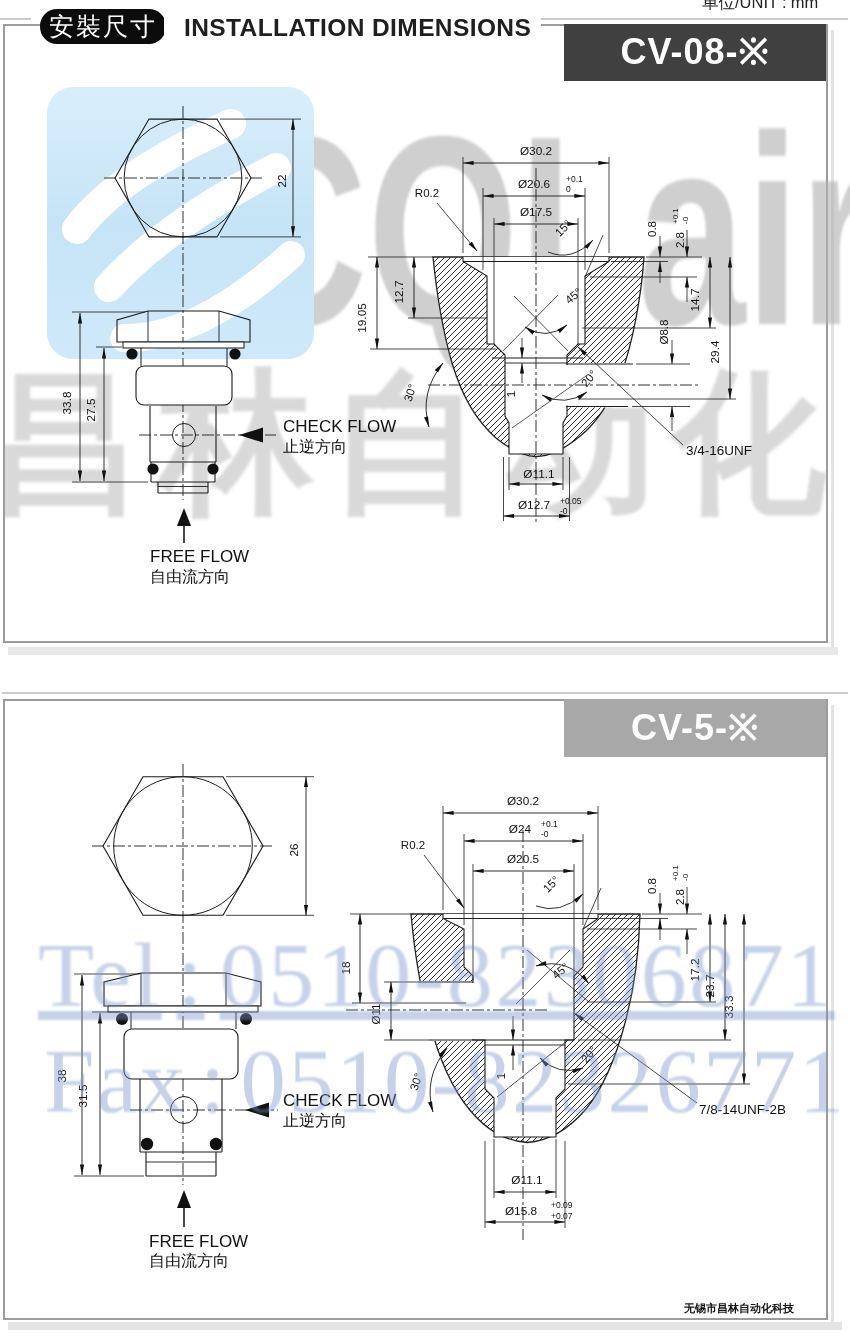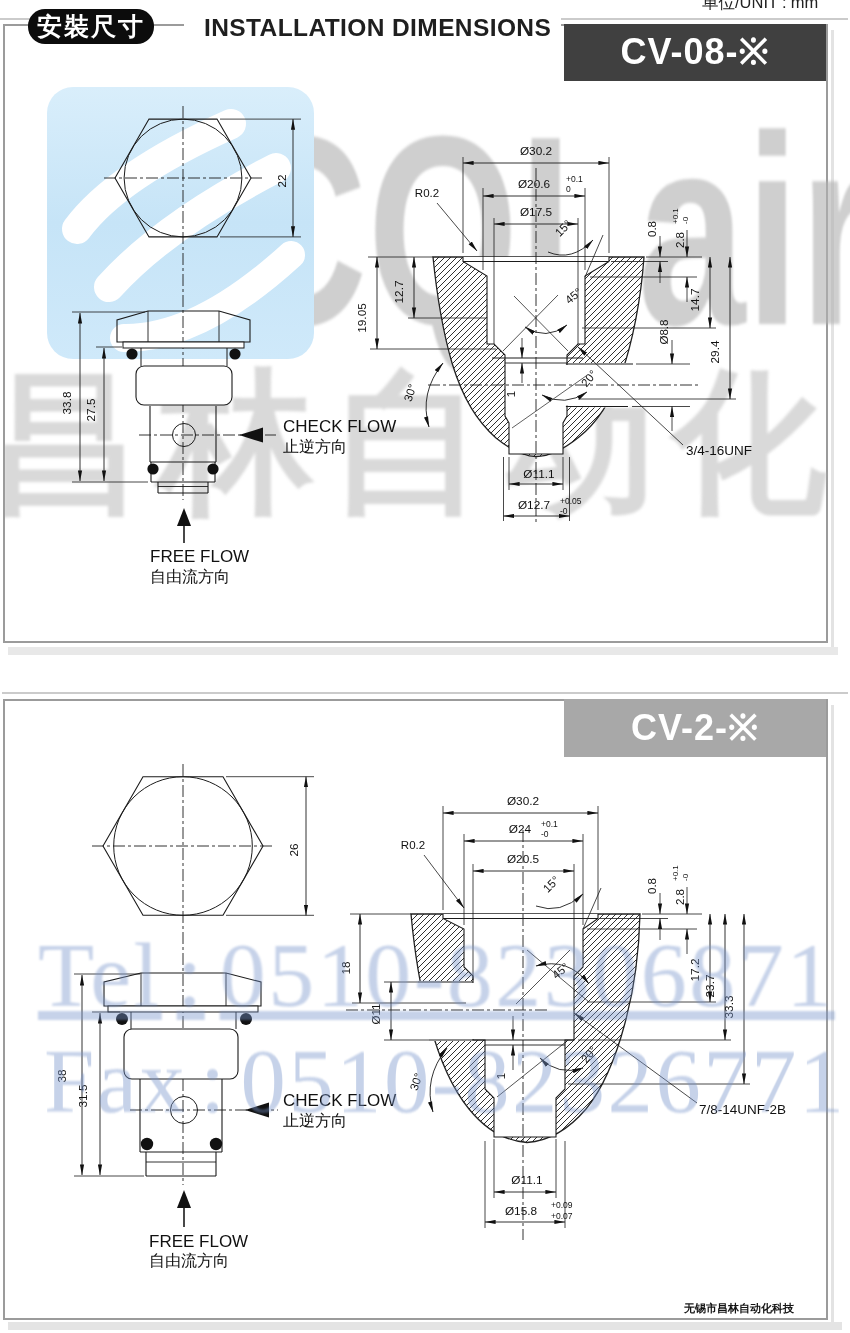--- a/index.html
+++ b/index.html
@@ -207,23 +207,23 @@
 <line x1="503.5" y1="457" x2="503.5" y2="521" stroke="#1b1b1b" stroke-width="0.8"></line>
 <line x1="569.5" y1="457" x2="569.5" y2="521" stroke="#1b1b1b" stroke-width="0.8"></line>
 <line x1="503.5" y1="516" x2="569.5" y2="516" stroke="#1b1b1b" stroke-width="0.9" marker-start="url(#as)" marker-end="url(#ae)"></line>
 <text x="534" y="509" text-anchor="middle" fill="#111" style="font-size:11.8px;">Ø12.7</text>
 <text x="560" y="504" text-anchor="start" fill="#111" style="font-size:8.5px;">+0.05</text>
 <text x="560" y="514" text-anchor="start" fill="#111" style="font-size:8.5px;">-0</text>
 </svg>
 
 <div class="abs" style="left:564px;top:24px;width:262px;height:57px;background:#404040;color:#fff;font-weight:bold;font-size:36px;text-align:center;line-height:56px;letter-spacing:1px;">CV-08-※</div>
 
-<div class="abs" style="left:28px;top:9px;width:126px;height:35px;background:#0c0c0c;border-radius:17px;color:#fff;font-size:25px;font-weight:bold;text-align:center;line-height:35px;letter-spacing:2px;">安裝尺寸</div>
-
-<div class="abs" style="left:184px;top:12px;width:357px;height:32px;background:#fff;padding-left:20px;font-size:24.5px;font-weight:bold;color:#1f1f1f;letter-spacing:0.4px;line-height:32px;">INSTALLATION DIMENSIONS</div>
+<div class="abs" style="left:40px;top:9px;width:126px;height:35px;background:#0c0c0c;border-radius:17px;color:#fff;font-size:25px;font-weight:normal;text-align:center;line-height:35px;letter-spacing:2px;">安裝尺寸</div>
+
+<div class="abs" style="left:164px;top:12px;width:357px;height:32px;background:#fff;padding-left:20px;font-size:24.5px;font-weight:bold;color:#1f1f1f;letter-spacing:0.4px;line-height:32px;">INSTALLATION DIMENSIONS</div>
 
 <div class="abs" style="left:2px;top:692px;width:846px;height:2px;background:#cbcbcb;"></div>
 
 <div class="abs" style="left:3px;top:699px;width:821px;height:617px;border:2px solid #9b9b9b;background:#fff;"></div>
 
 <div class="abs" style="left:831px;top:705px;width:3px;height:622px;background:#e3e3e3;"></div>
 
 <div class="abs" style="left:8px;top:1322px;width:834px;height:8px;background:#e4e4e4;"></div>
 <svg class="abs" style="left:0;top:660px;filter:blur(0.3px);" width="850" height="673" viewBox="0 660 850 673">
     <defs>
@@ -390,19 +390,19 @@
 <text x="527" y="1184" text-anchor="middle" fill="#111" style="font-size:11.8px;">Ø11.1</text>
 
 <line x1="485" y1="1141" x2="485" y2="1228" stroke="#1b1b1b" stroke-width="0.8"></line>
 <line x1="565" y1="1141" x2="565" y2="1228" stroke="#1b1b1b" stroke-width="0.8"></line>
 <line x1="485" y1="1222" x2="565" y2="1222" stroke="#1b1b1b" stroke-width="0.9" marker-start="url(#as2)" marker-end="url(#ae2)"></line>
 <text x="521" y="1215" text-anchor="middle" fill="#111" style="font-size:11.8px;">Ø15.8</text>
 <text x="551" y="1208" text-anchor="start" fill="#111" style="font-size:8.5px;">+0.09</text>
 <text x="551" y="1219" text-anchor="start" fill="#111" style="font-size:8.5px;">+0.07</text>
 </svg>
 
-<div class="abs" style="left:564px;top:699px;width:262px;height:58px;background:#a8a8a8;color:#fff;font-weight:bold;font-size:36px;text-align:center;line-height:57px;letter-spacing:1px;">CV-2-※</div>
+<div class="abs" style="left:564px;top:699px;width:262px;height:58px;background:#a8a8a8;color:#fff;font-weight:bold;font-size:36px;text-align:center;line-height:57px;letter-spacing:1px;">CV-5-※</div>
 
 <div class="abs" style="left:38px;top:922px;font-size:92px;transform-origin:0 0;font-family:'Liberation Serif',serif;color:rgba(118,148,202,0.42);letter-spacing:2.5px;filter:blur(0.8px);white-space:nowrap;text-decoration:underline;">Tel<span style="padding:0 15px;">:</span>0510-82306871</div>
 
 <div class="abs" style="left:44px;top:1028px;font-size:92px;transform:scaleX(0.985);transform-origin:0 0;transform-origin:0 0;font-family:'Liberation Serif',serif;color:rgba(118,148,202,0.42);letter-spacing:2.5px;filter:blur(0.8px);white-space:nowrap;">Fax<span style="padding:0 13px;">:</span>0510-82326771</div>
 
 <div class="abs" style="left:684px;top:1301px;font-size:11px;font-weight:bold;color:#141414;text-shadow:0 0 2px #fff,0 0 2px #fff,1px 1px 1px #fff;white-space:nowrap;">无锡市昌林自动化科技</div>
 
 </body></html>

